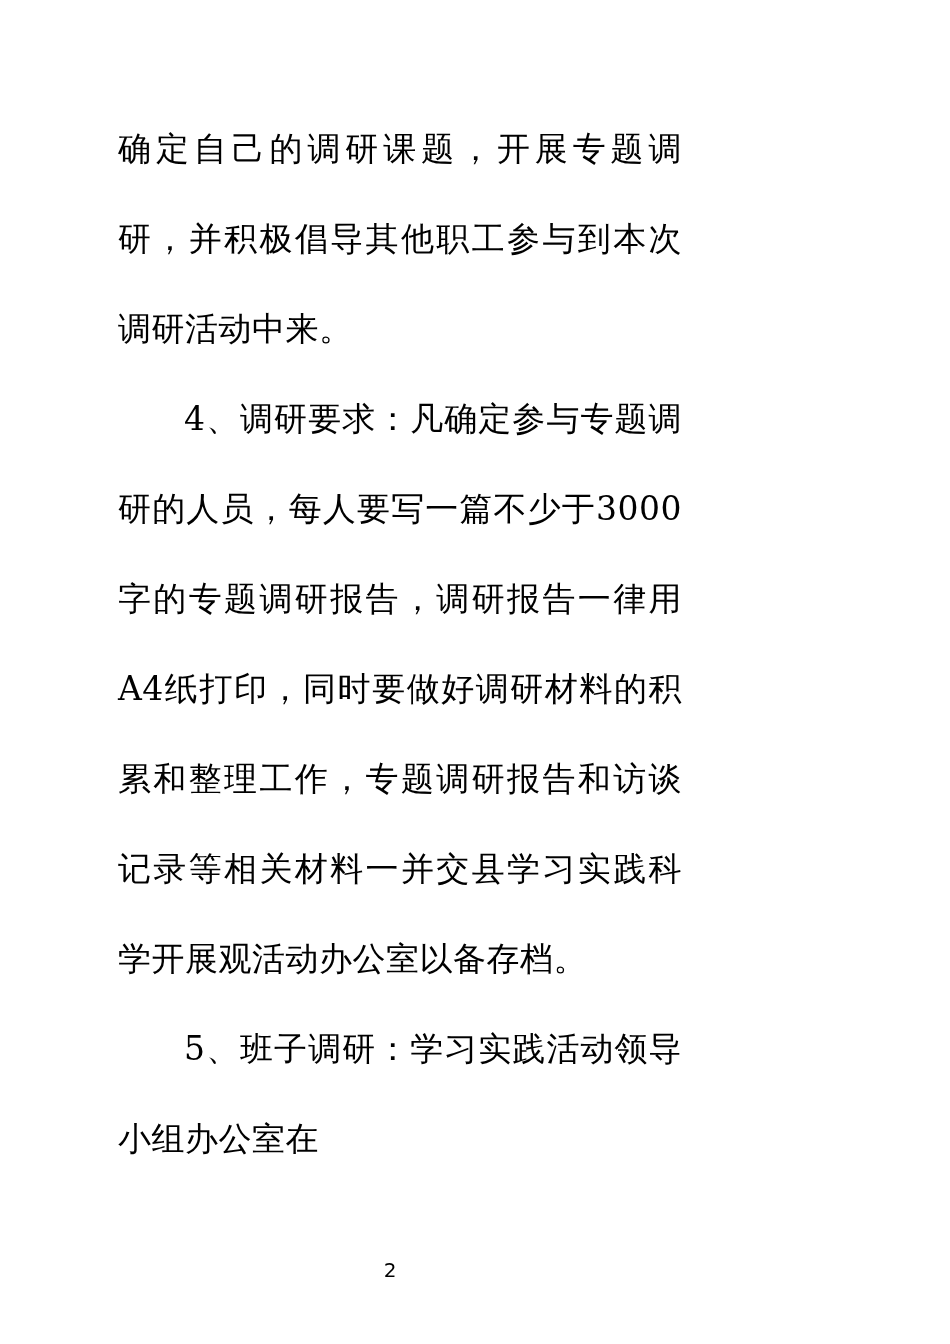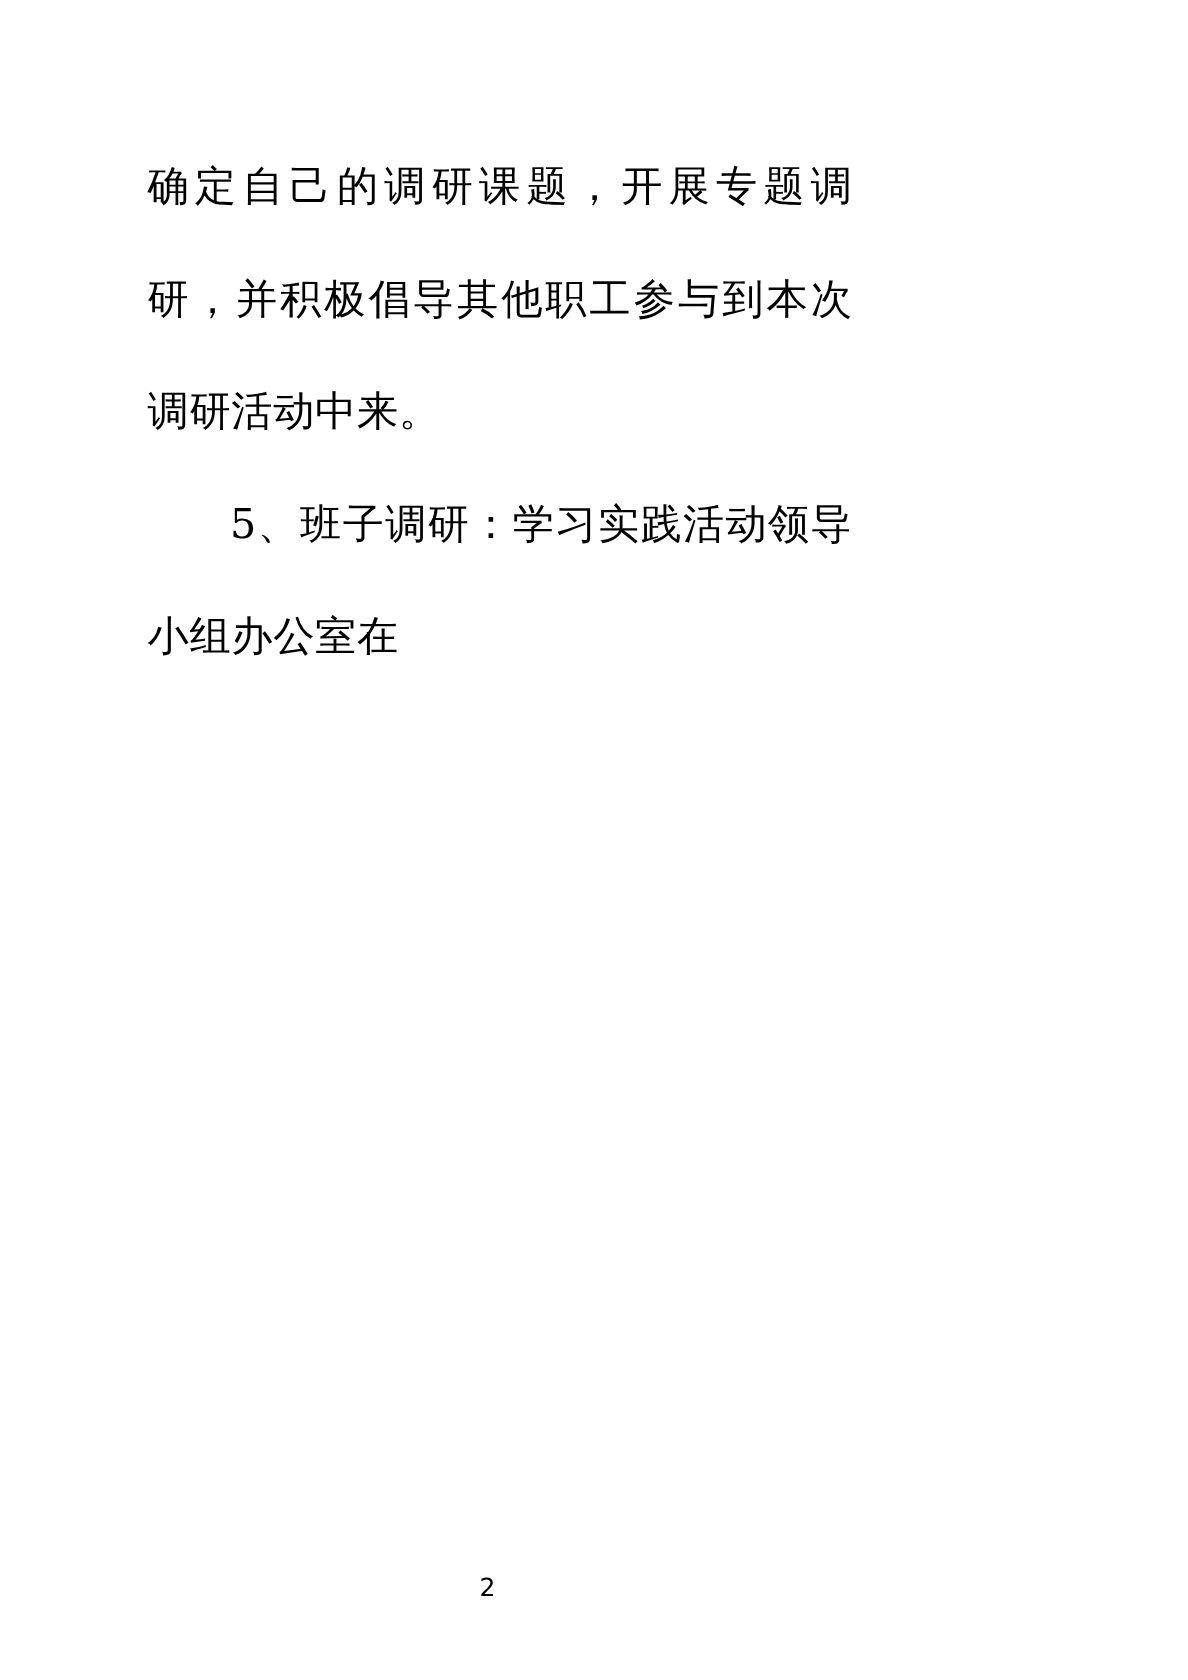--- a/index.html
+++ b/index.html
@@ -47,16 +47,17 @@
     font-family: "DejaVu Sans", "Liberation Sans", sans-serif;
     color: #000000;
   }
 </style>
 </head>
 <body>
 
 <div class="page">
   <div class="doc-body">
     <p class="para">确定自己的调研课题，开展专题调研，并积极倡导其他职工参与到本次调研活动中来。</p>
+    <p class="para indent">4、调研要求：凡确定参与专题调研的人员，每人要写一篇不少于3000字的专题调研报告，调研报告一律用A4纸打印，同时要做好调研材料的积累和整理工作，专题调研报告和访谈记录等相关材料一并交县学习实践科学开展观活动办公室以备存档。</p>
     <p class="para indent">5、班子调研：学习实践活动领导小组办公室在</p>
   </div>
   <div class="page-number">2</div>
 </div>
 
 </body></html>

